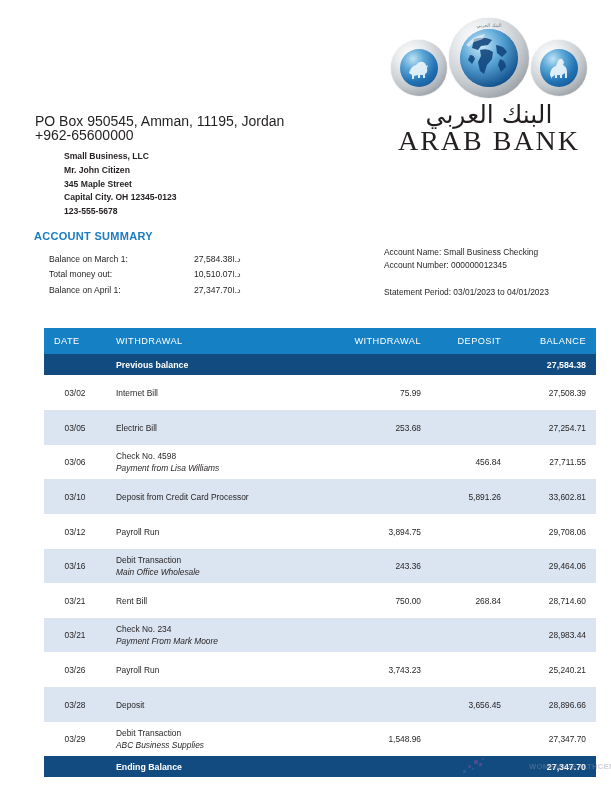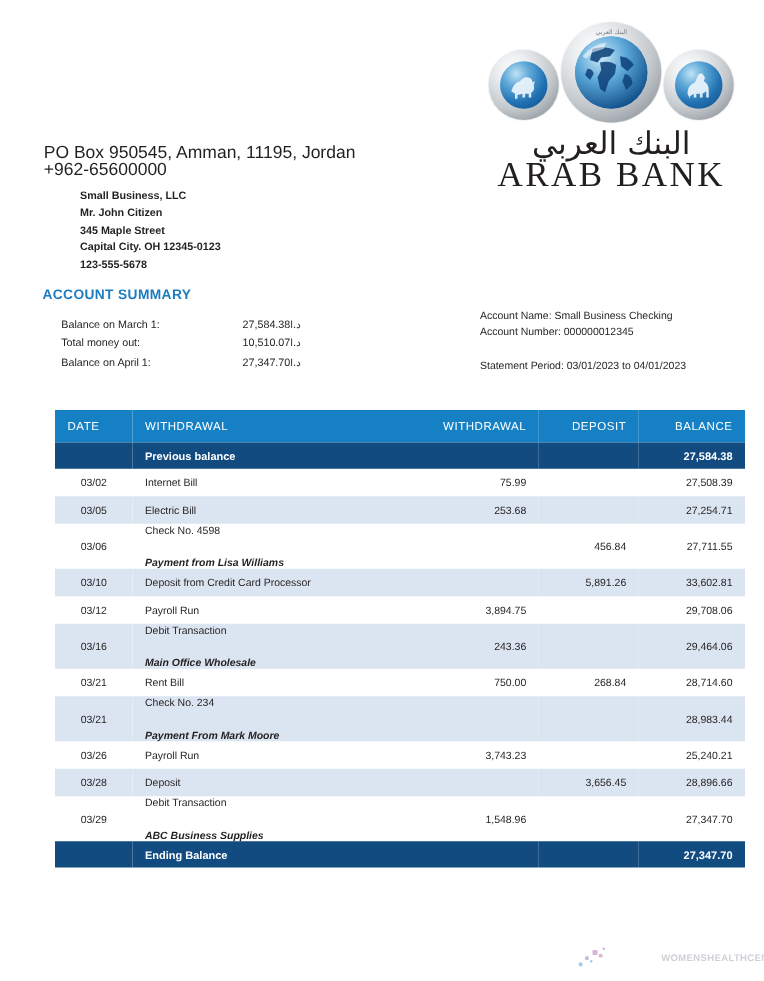--- a/index.html
+++ b/index.html
@@ -162,32 +162,31 @@
     color: #ffffff;
     font-weight: bold;
     height: 21px;
     margin-top: 16px;
   }
   .band td { padding: 0 10px; vertical-align: middle; font-size: 8.8px; }
 
   .stmt-table tbody tr.txn td {
     padding: 0 10px;
     vertical-align: middle;
-    height: 22px;
+    height: 35px;
     color: #231f20;
   }
   .stmt-table tbody tr.txn.alt { background: #dbe5f1; }
   .stmt-table tbody tr.txn.tall td { height: 34px; }
 
   .desc-main { display: block; }
   .desc-sub {
     display: block;
     font-style: italic;
-    margin-top: 16px;
-    font-weight: bold;
+    margin-top: 2px;
   }
   td.date-cell { text-align: center; }
 
   
   .watermark {
     position: absolute;
     left: 463px; top: 757px;
     display: flex;
     align-items: center;
     opacity: .42;

